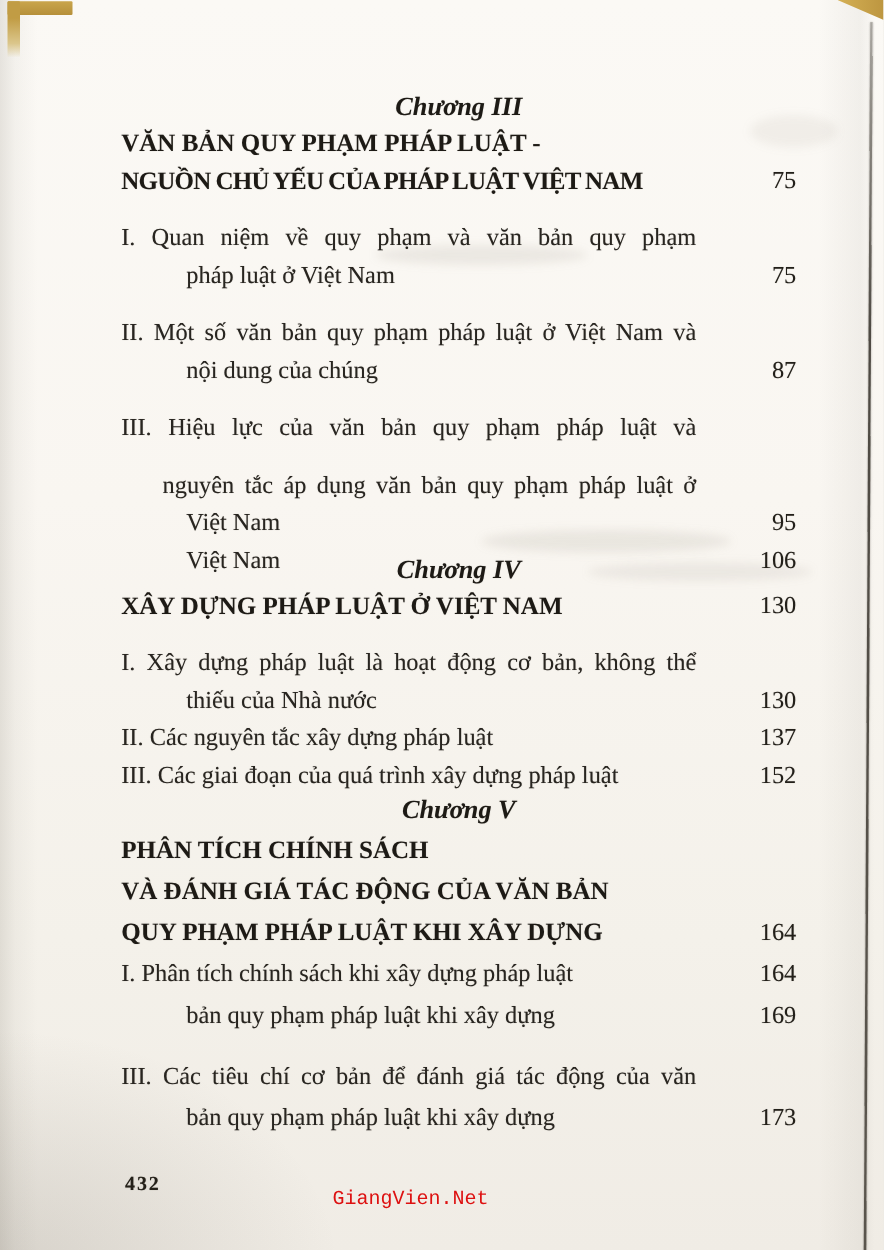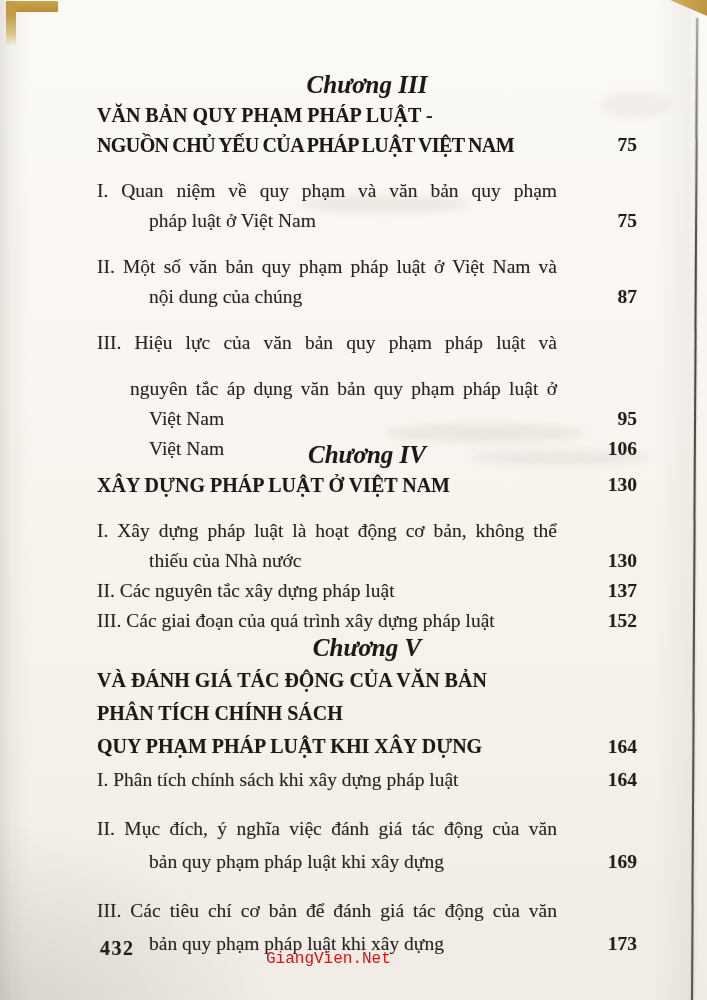--- a/index.html
+++ b/index.html
@@ -34,31 +34,31 @@
   .sm3 { left:470px; top:450px; width:180px; height:15px; background:rgba(128,120,104,0.10); }
   .sm4 { left:600px; top:92px;  width:70px;  height:26px; background:rgba(128,120,104,0.08); }
 
   
   .section { position:absolute; left:97px; width:540px; color:#282520; filter:blur(0.25px); }
   .s3 { top:70px; }  .s4 { top:440px; }  .s5 { top:631px; }
   .row { position:relative; height:30px; line-height:30px; font-size:19.5px;
          text-shadow:0 0 0.8px rgba(62,57,48,0.35); }
   .s5 .row { height:33px; line-height:33px; }
 
-  .chlabel { text-align:center; font-style:italic; font-weight:700; font-size:25px; color:#1d1a15; }
+  .chlabel { text-align:center; font-style:italic; font-weight:700; font-size:21px; color:#1d1a15; }
   .title   { text-align:left; font-weight:700; font-size:20px; color:#1d1a15; }
   .squeeze { letter-spacing:-0.6px; word-spacing:-0.5px; }
 
   .just { width:460px; text-align:justify; text-align-last:justify; text-justify:inter-word;margin-top:16px; }
   .ind  { padding-left:33px; }
   .lastline .txt { margin-left:52px; }
-  .num { position:absolute; right:0; top:0; font-weight:700; color:#221f19; }
+  .num { position:absolute; right:0; top:0; font-weight:400; color:#221f19; }
 
   .folio { position:absolute; left:100px; top:933px; height:30px; line-height:30px;
-           font-size:20px; font-weight:700; letter-spacing:1.5px; color:#242019;
+           font-size:16px; font-weight:700; letter-spacing:1.5px; color:#242019;
            text-shadow:0 0 0.8px rgba(62,57,48,0.4); filter:blur(0.2px); }
   .watermark { position:absolute; left:266px; top:946px; height:26px; line-height:26px;
                font-family:Liberation Mono, monospace;
                font-size:16px; color:#dd1111; }
 </style>
 </head>
 <body>
 
 <div class="page">
 
@@ -116,31 +116,30 @@
       <span class="num">137</span>
     </div>
     <div class="row">
       <span>III. Các giai đoạn của quá trình xây dựng pháp luật</span>
       <span class="num">152</span>
     </div>
   </div>
 
   <div class="section s5">
     <div class="row chlabel">Chương V</div>
+    <div class="row title">PHÂN TÍCH CHÍNH SÁCH</div>
     <div class="row title">VÀ ĐÁNH GIÁ TÁC ĐỘNG CỦA VĂN BẢN</div>
-    <div class="row title">PHÂN TÍCH CHÍNH SÁCH</div>
     <div class="row">
       <div class="title">QUY PHẠM PHÁP LUẬT KHI XÂY DỰNG</div>
       <span class="num">164</span>
     </div>
     <div class="row">
       <span>I. Phân tích chính sách khi xây dựng pháp luật</span>
       <span class="num">164</span>
     </div>
-    <div class="row just">II. Mục đích, ý nghĩa việc đánh giá tác động của văn</div>
     <div class="row lastline">
       <span class="txt">bản quy phạm pháp luật khi xây dựng</span>
       <span class="num">169</span>
     </div>
     <div class="row just">III. Các tiêu chí cơ bản để đánh giá tác động của văn</div>
     <div class="row lastline">
       <span class="txt">bản quy phạm pháp luật khi xây dựng</span>
       <span class="num">173</span>
     </div>
   </div>

